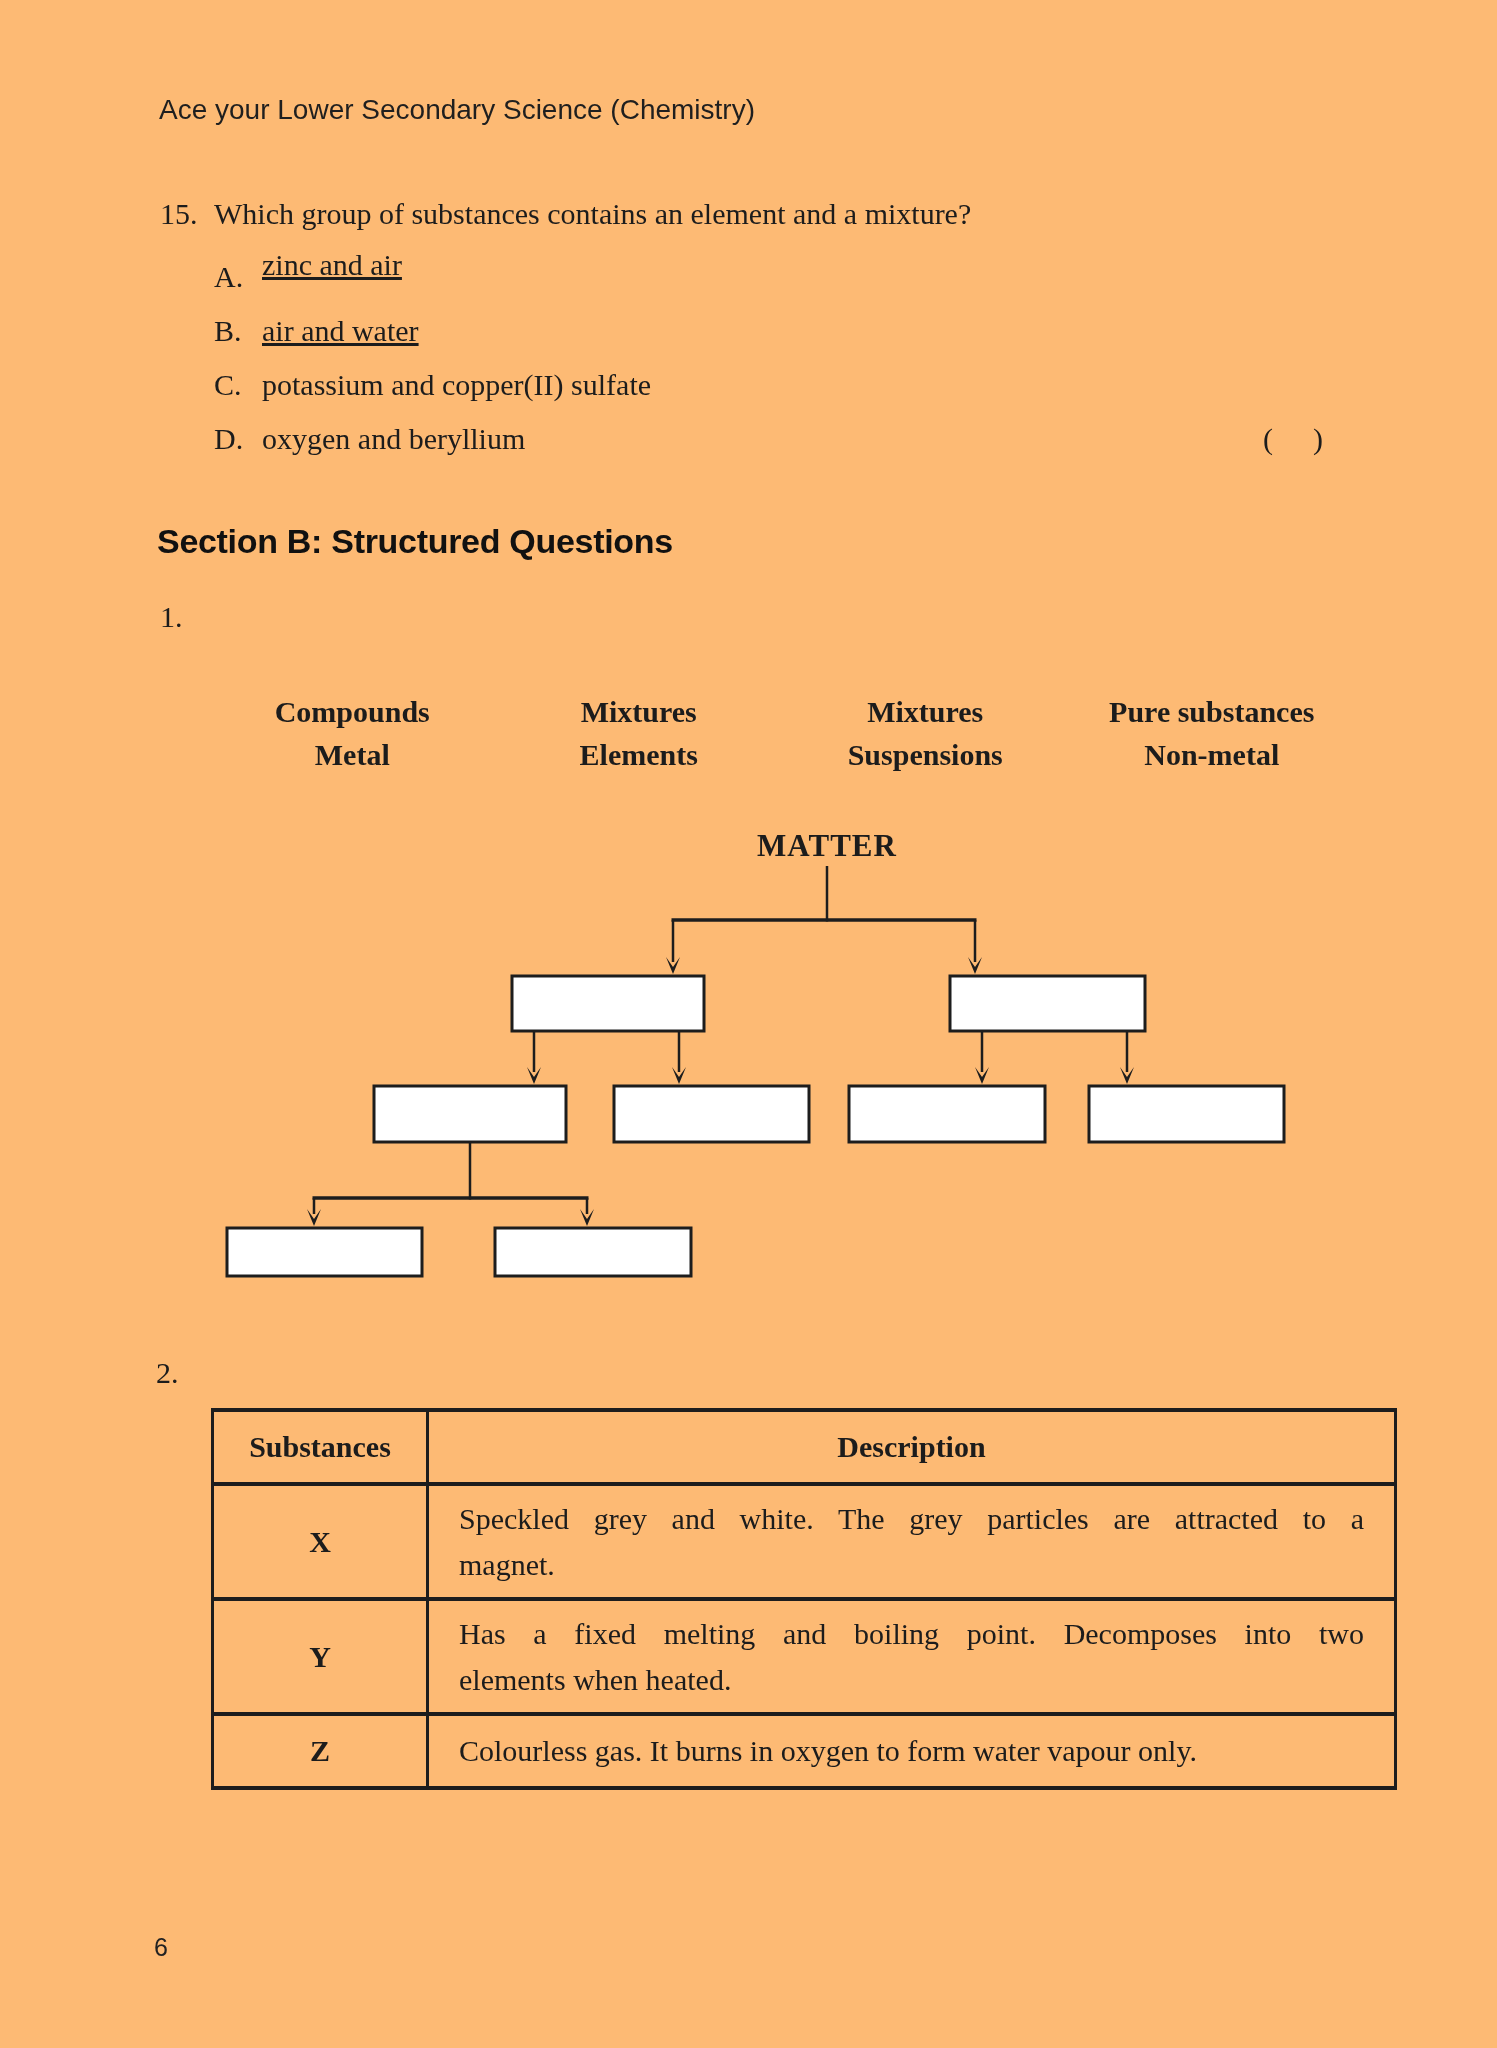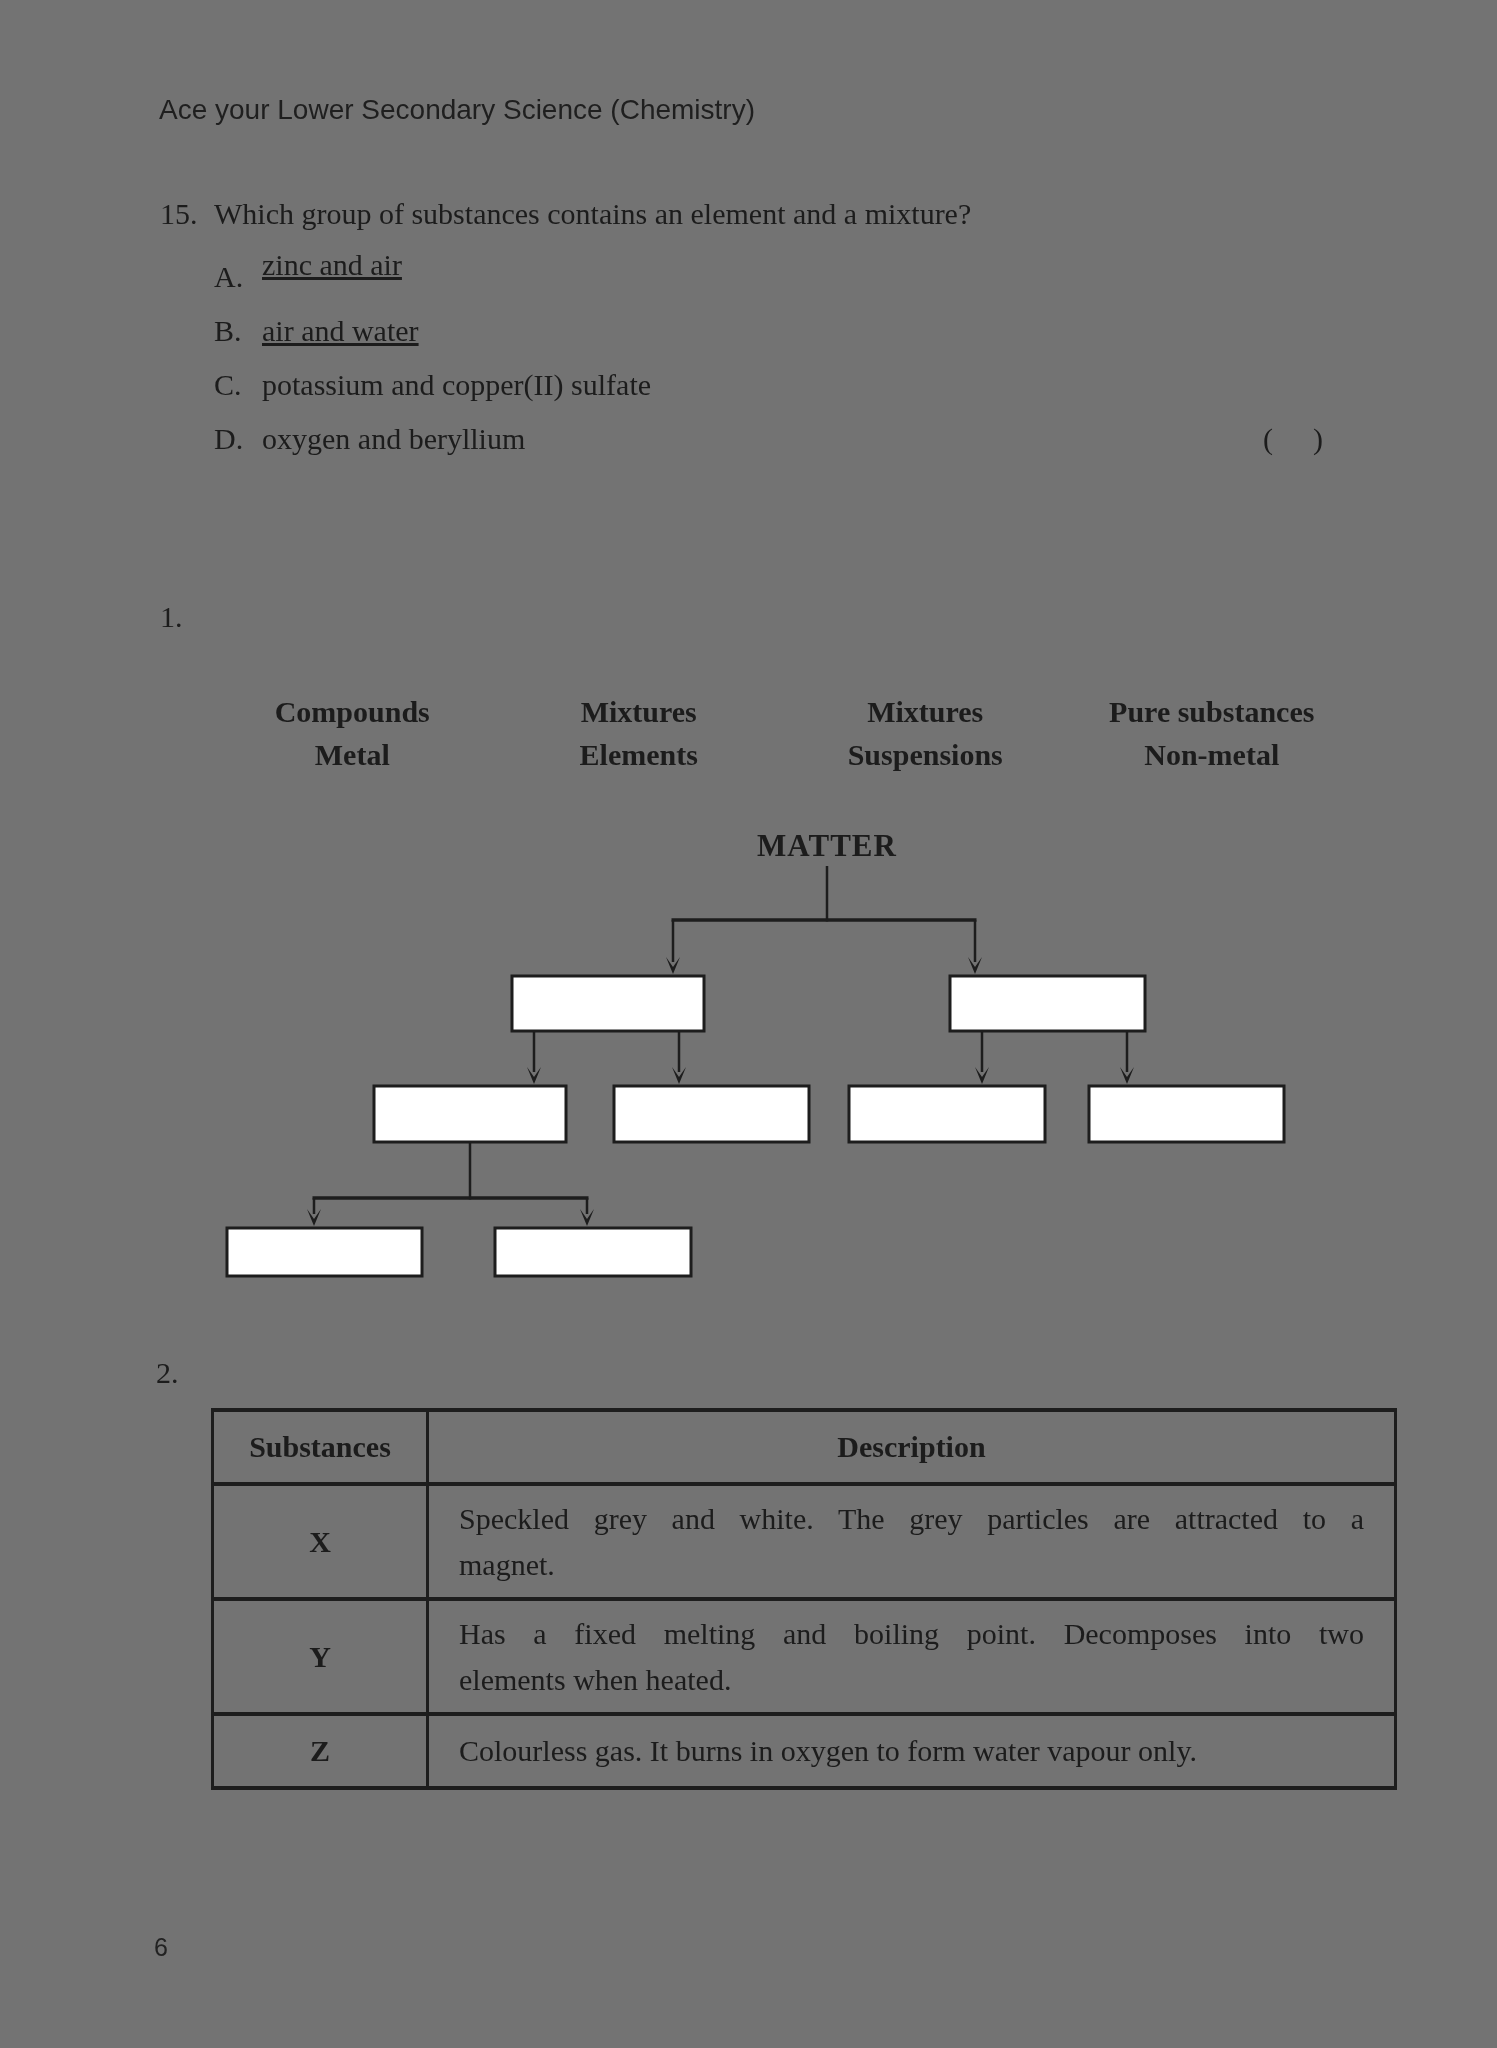--- a/index.html
+++ b/index.html
@@ -1,19 +1,19 @@
 <!DOCTYPE html>
 <html><head>
 <meta charset="utf-8">
 <style>
   html,body{margin:0;padding:0;background:#9a9a9a;}
   .page{
     position:relative;
     width:1497px;height:2048px;
-    background:#737373;
+    background:#fdba74;
     font-family:"Liberation Serif","DejaVu Serif",serif;
     color:#1c1c1c;
     overflow:hidden;
     margin:0 auto;
   }
   .abs{position:absolute;}
   .body-text{font-size:30px;line-height:40px;white-space:nowrap;}
   .sans{font-family:"Liberation Sans","DejaVu Sans",sans-serif;}
   .bold{font-weight:700;}
   .jl{text-align:justify;text-align-last:justify;}
@@ -69,20 +69,21 @@
   <div class="abs body-text" style="left:214px;top:365px;">C.</div>
   <div class="abs body-text" style="left:262px;top:365px;">potassium and copper(II) sulfate</div>
 
   <div class="abs body-text" style="left:214px;top:419px;">D.</div>
   <div class="abs body-text" style="left:262px;top:419px;">oxygen and beryllium</div>
 
   <div class="abs parens" style="left:1263px;top:419px;">
     <span>(</span><span class="gap"></span><span>)</span>
   </div>
 
+  <div class="abs section-heading sans" style="left:157px;top:520px;">Section B: Structured Questions</div>
 
   <div class="abs body-text" style="left:160px;top:597px;">1.</div>
 
   <div class="abs wordbank" style="left:209px;top:690px;">
     <div>Compounds</div>
     <div>Mixtures</div>
     <div>Mixtures</div>
     <div>Pure substances</div>
     <div>Metal</div>
     <div>Elements</div>

